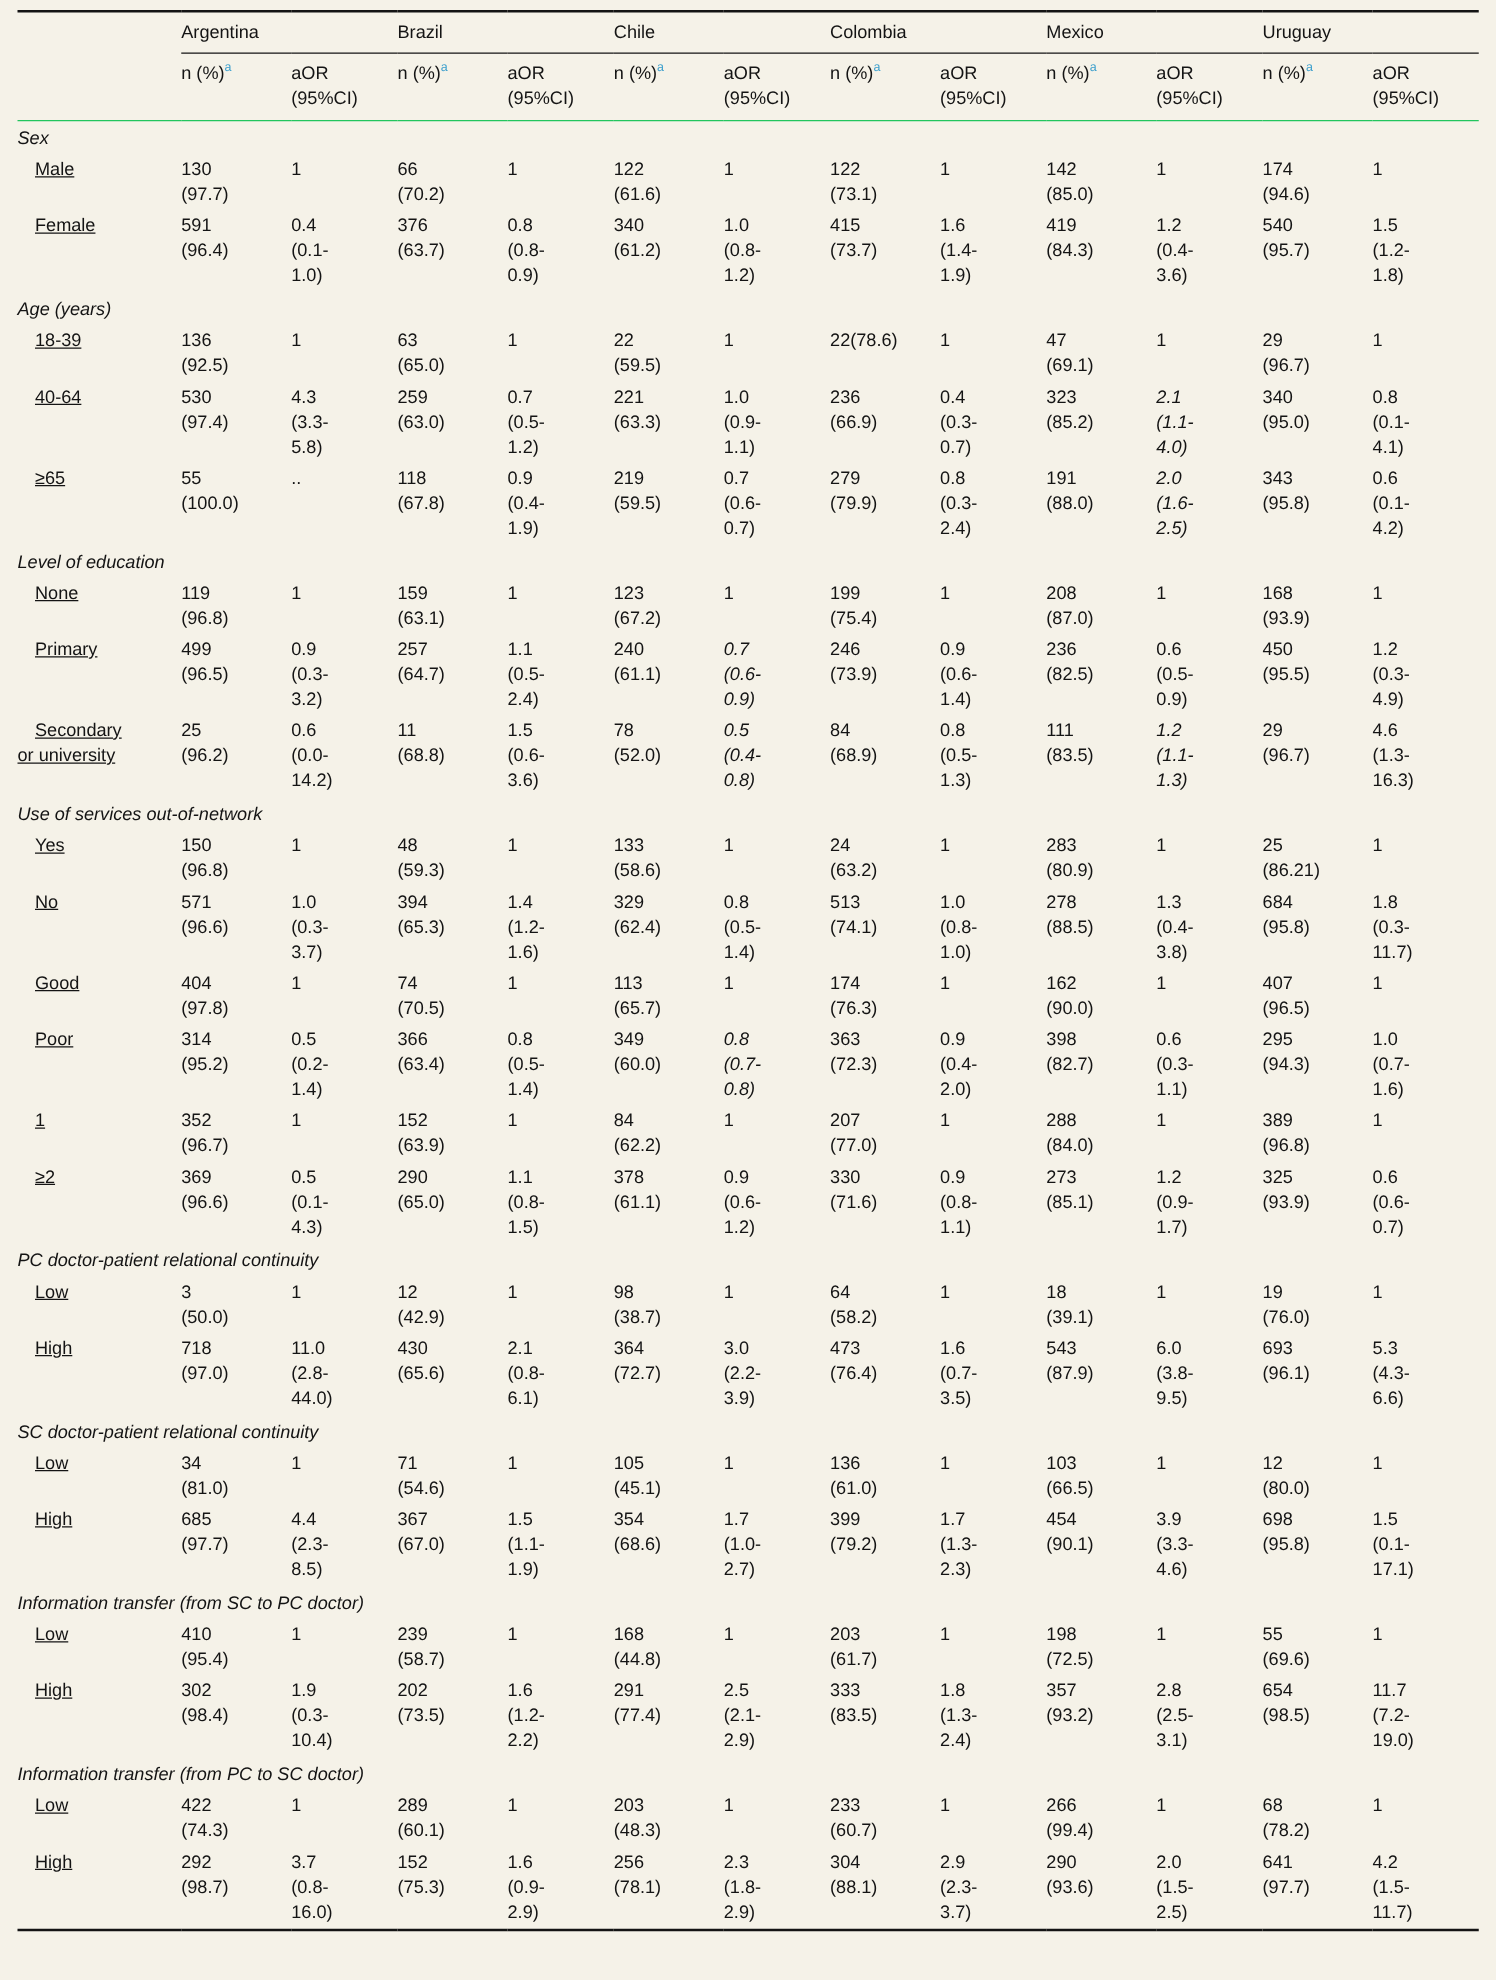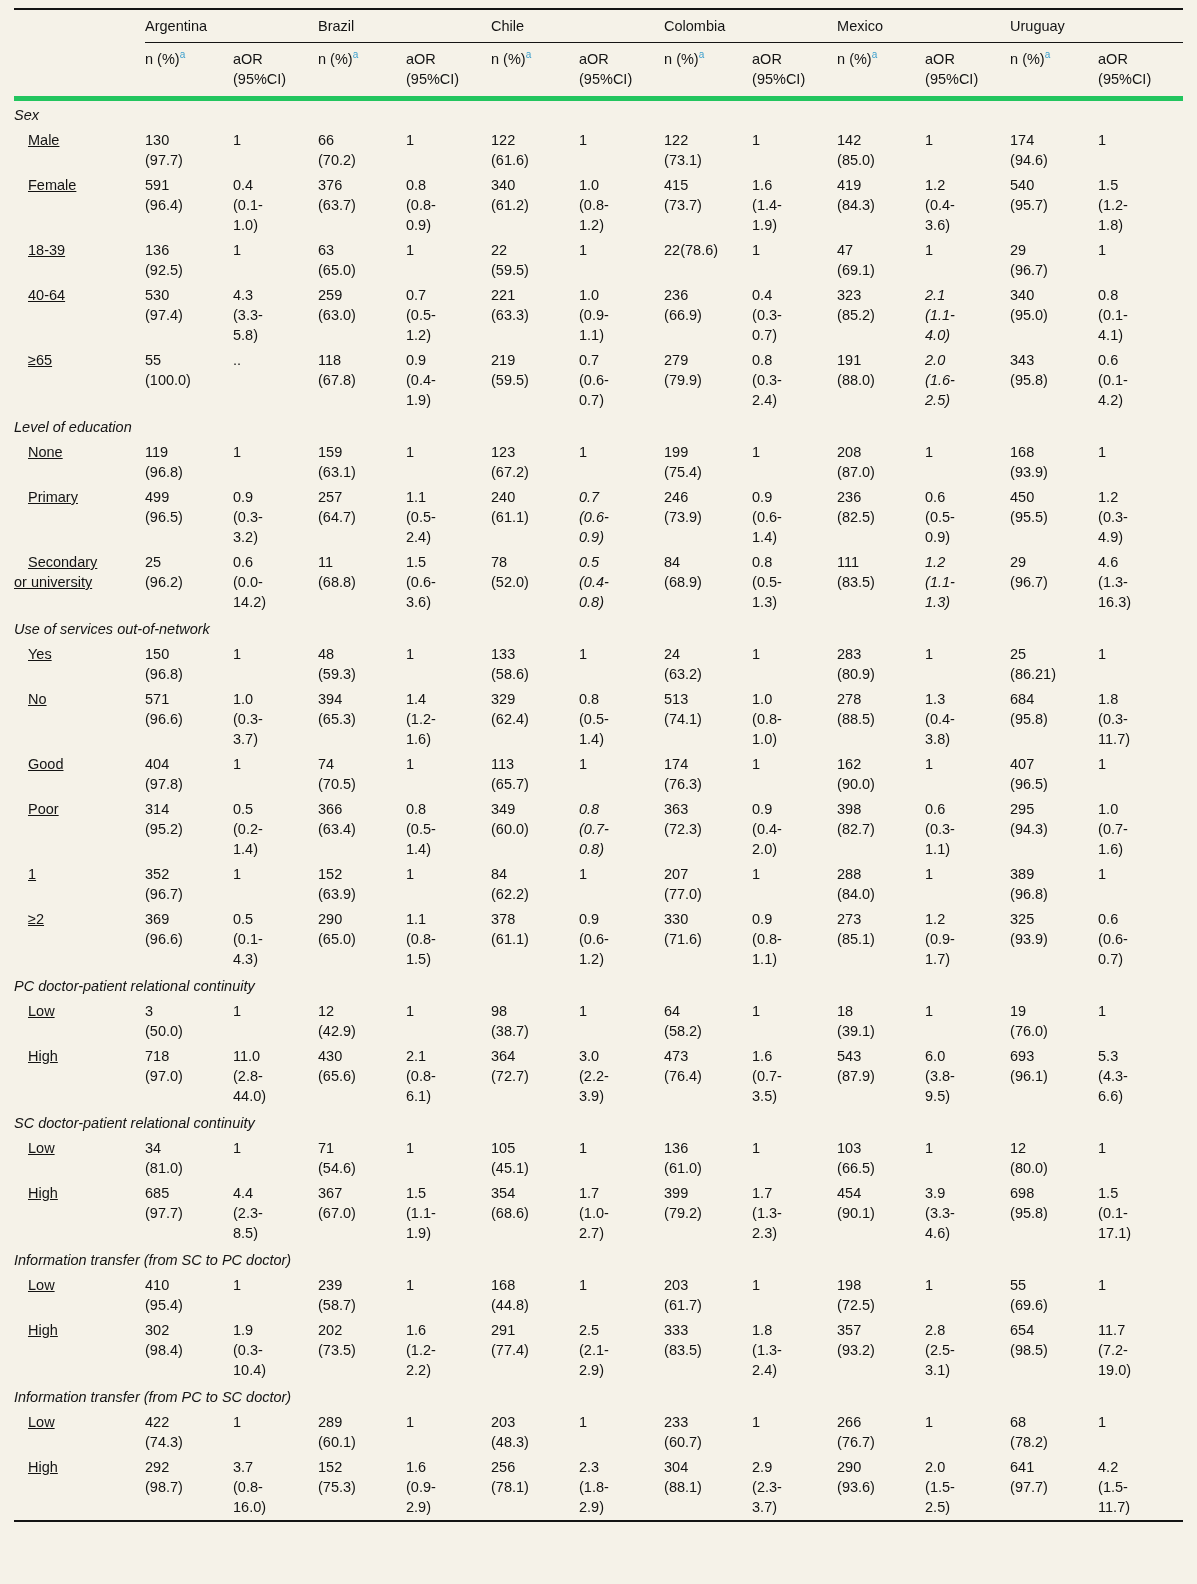--- a/index.html
+++ b/index.html
@@ -18,21 +18,21 @@
   }
   th, td {
     font-weight: 400; text-align: left; vertical-align: top;
     font-size: 14.5px; line-height: 20px; padding: 2px 6px 3px 0;
   }
   thead th.country {
     border-bottom: 1px solid #141414; padding: 6px 0;
   }
   thead th.corner { border-bottom: none; }
   thead tr.sub th {
-    border-bottom: 5px solid #22c55e; padding: 6px 6px 7px 0; white-space: pre-line;
+    border-bottom: 1px solid #22c55e; padding: 6px 6px 7px 0; white-space: pre-line;
   }
   sup.marker { font-size: 10px; line-height: 0; vertical-align: super; }
   td.section { font-style: italic; padding: 4px 0 3px 0; margin-left: 36px; }
   td.rowlabel { padding-left: 0; text-indent: 14px; white-space: pre-line; text-decoration: underline; }
   td.val { white-space: pre-line; }
   td.val.sig { font-style: italic; }
 </style>
 </head>
 <body style="background: rgb(245, 242, 232);">
 
@@ -136,20 +136,23 @@
 (84.3)</td>
           <td class="val">1.2
 (0.4-
 3.6)</td>
           <td class="val">540
 (95.7)</td>
           <td class="val">1.5
 (1.2-
 1.8)</td>
         </tr>
+        <tr class="sectionrow">
+          <td class="section" colspan="13">Age (years)</td>
+        </tr>
         <tr class="datarow">
           <td class="rowlabel">18-39</td>
           <td class="val">136
 (92.5)</td>
           <td class="val">1</td>
           <td class="val">63
 (65.0)</td>
           <td class="val">1</td>
           <td class="val">22
 (59.5)</td>
@@ -665,21 +668,21 @@
           <td class="val">289
 (60.1)</td>
           <td class="val">1</td>
           <td class="val">203
 (48.3)</td>
           <td class="val">1</td>
           <td class="val">233
 (60.7)</td>
           <td class="val">1</td>
           <td class="val">266
-(76.7)</td>
+(99.4)</td>
           <td class="val">1</td>
           <td class="val">68
 (78.2)</td>
           <td class="val">1</td>
         </tr>
         <tr class="datarow">
           <td class="rowlabel">High</td>
           <td class="val">292
 (98.7)</td>
           <td class="val">3.7

